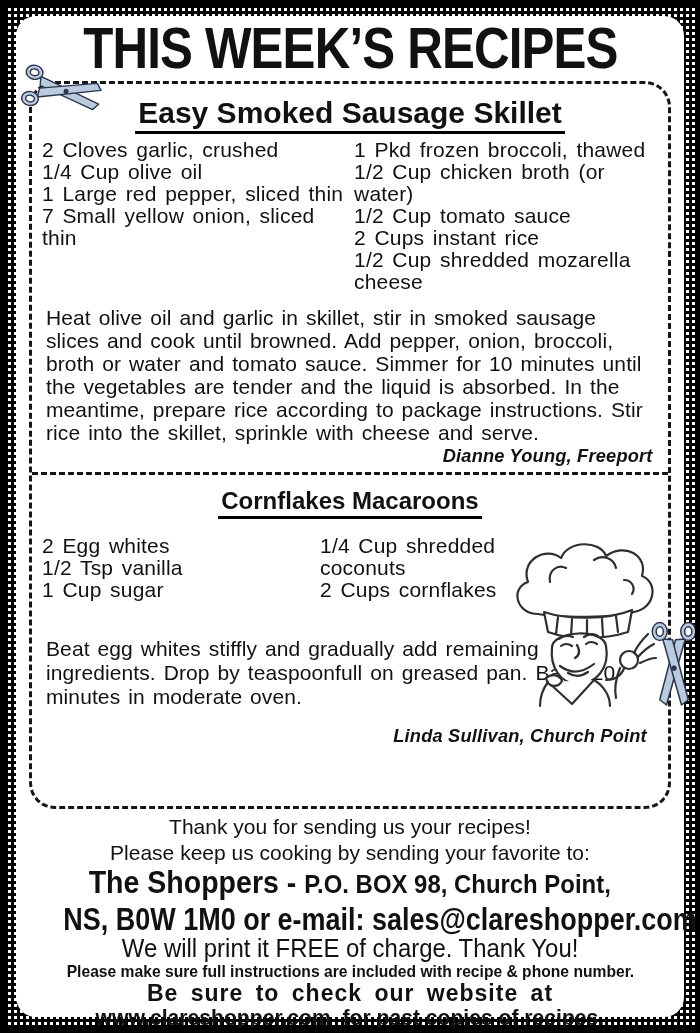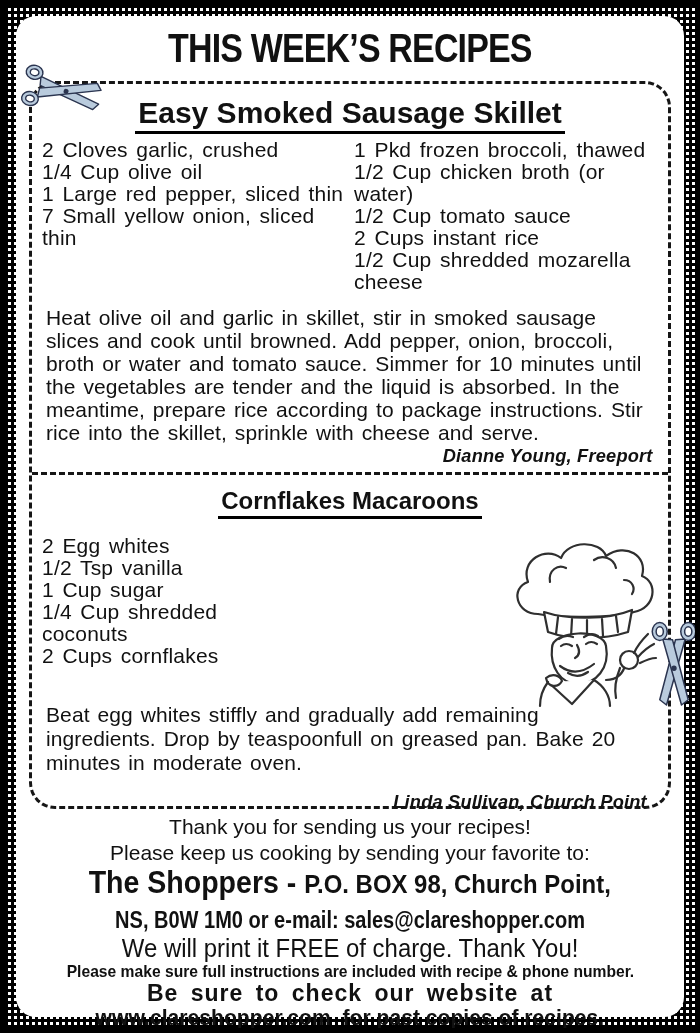--- a/index.html
+++ b/index.html
@@ -19,21 +19,21 @@
   }
   .page {
     position:absolute; inset:11px;
     background:#fff; border-radius:20px;
     overflow:visible;
   }
 
   
   .page-title {
     margin:4px 0 0; text-align:center; white-space:nowrap;
-    font-weight:bold; font-size:40px; line-height:56px; letter-spacing:-1px;
+    font-weight:bold; font-size:58px; line-height:56px; letter-spacing:-1px;
   }
   .page-title .squeeze { display:inline-block; transform:scaleX(0.85); transform-origin:50% 50%; }
 
   
   .coupon {
     position:relative;
     width:642px; margin:5px auto 0; height:728px;
     border:3px dashed #161616; border-radius:26px;
   }
   .scissors-tl {
@@ -49,21 +49,21 @@
   .recipe-heading {
     text-align:center; margin:12px 0 0; font-size:30px; line-height:34px; font-weight:bold;
   }
   .recipe-heading span { border-bottom:3px solid #000; padding:0 3px 2px; }
   .recipe-heading.second { margin-top:9px; font-size:24px; }
 
   .ing-row { display:flex; padding:0 10px; margin-top:9px; }
   .ing-col { font-size:21px; line-height:22px; letter-spacing:0.2px; word-spacing:2.5px; }
   .r1-left  { width:305px; }
   .r1-right { width:317px; padding-left:10px; }
-  .r2-row   { margin-top:17px; line-height:22.5px;flex-direction:column; }
+  .r2-row   { margin-top:17px; line-height:22.5px; }
   .r2-left  { width:278px; }
   .r2-right { width:205px; }
 
   .instructions {
     margin:13px 0 0; padding:0 14px;
     font-size:21px; line-height:23px; letter-spacing:0.1px; word-spacing:2px;
   }
   .instructions.second { margin-top:36px; line-height:24px; }
 
   .attribution {
@@ -79,21 +79,21 @@
 
   
   .footer { margin-top:5px; text-align:center; }
   .footer p { margin:0; white-space:nowrap; }
   .f-line1 { font-size:21px; line-height:26px; }
   .f-line2 { font-size:21px; line-height:26px; }
   .f-addr1 { line-height:34px; font-weight:bold; }
   .f-addr1 .squeeze { display:inline-block; transform:scaleX(0.92); }
   .f-addr1 .big  { font-size:31px; }
   .f-addr1 .med  { font-size:26px; }
-  .f-addr2 { font-size:23px; line-height:30px; font-weight:bold;text-decoration:underline; }
+  .f-addr2 { font-size:31px; line-height:30px; font-weight:bold;text-decoration:underline; }
   .f-addr2 .squeeze { display:inline-block; transform:scaleX(0.87); }
   .f-free  { font-size:26px; line-height:27px; font-weight:normal; }
   .f-free .squeeze { display:inline-block; transform:scaleX(0.92); }
   .f-note  { font-size:17px; line-height:19px; font-weight:bold; }
   .f-note .squeeze { display:inline-block; transform:scaleX(0.92); }
   .f-web1  { font-size:23px; line-height:25px; font-weight:bold; letter-spacing:1px; word-spacing:5px; }
   .f-web2  { font-size:22px; line-height:23px; font-weight:bold; white-space:pre-wrap !important; }
   .f-web2 .squeeze { display:inline-block; transform:scaleX(0.96); white-space:pre-wrap; }
 </style>
 </head>

